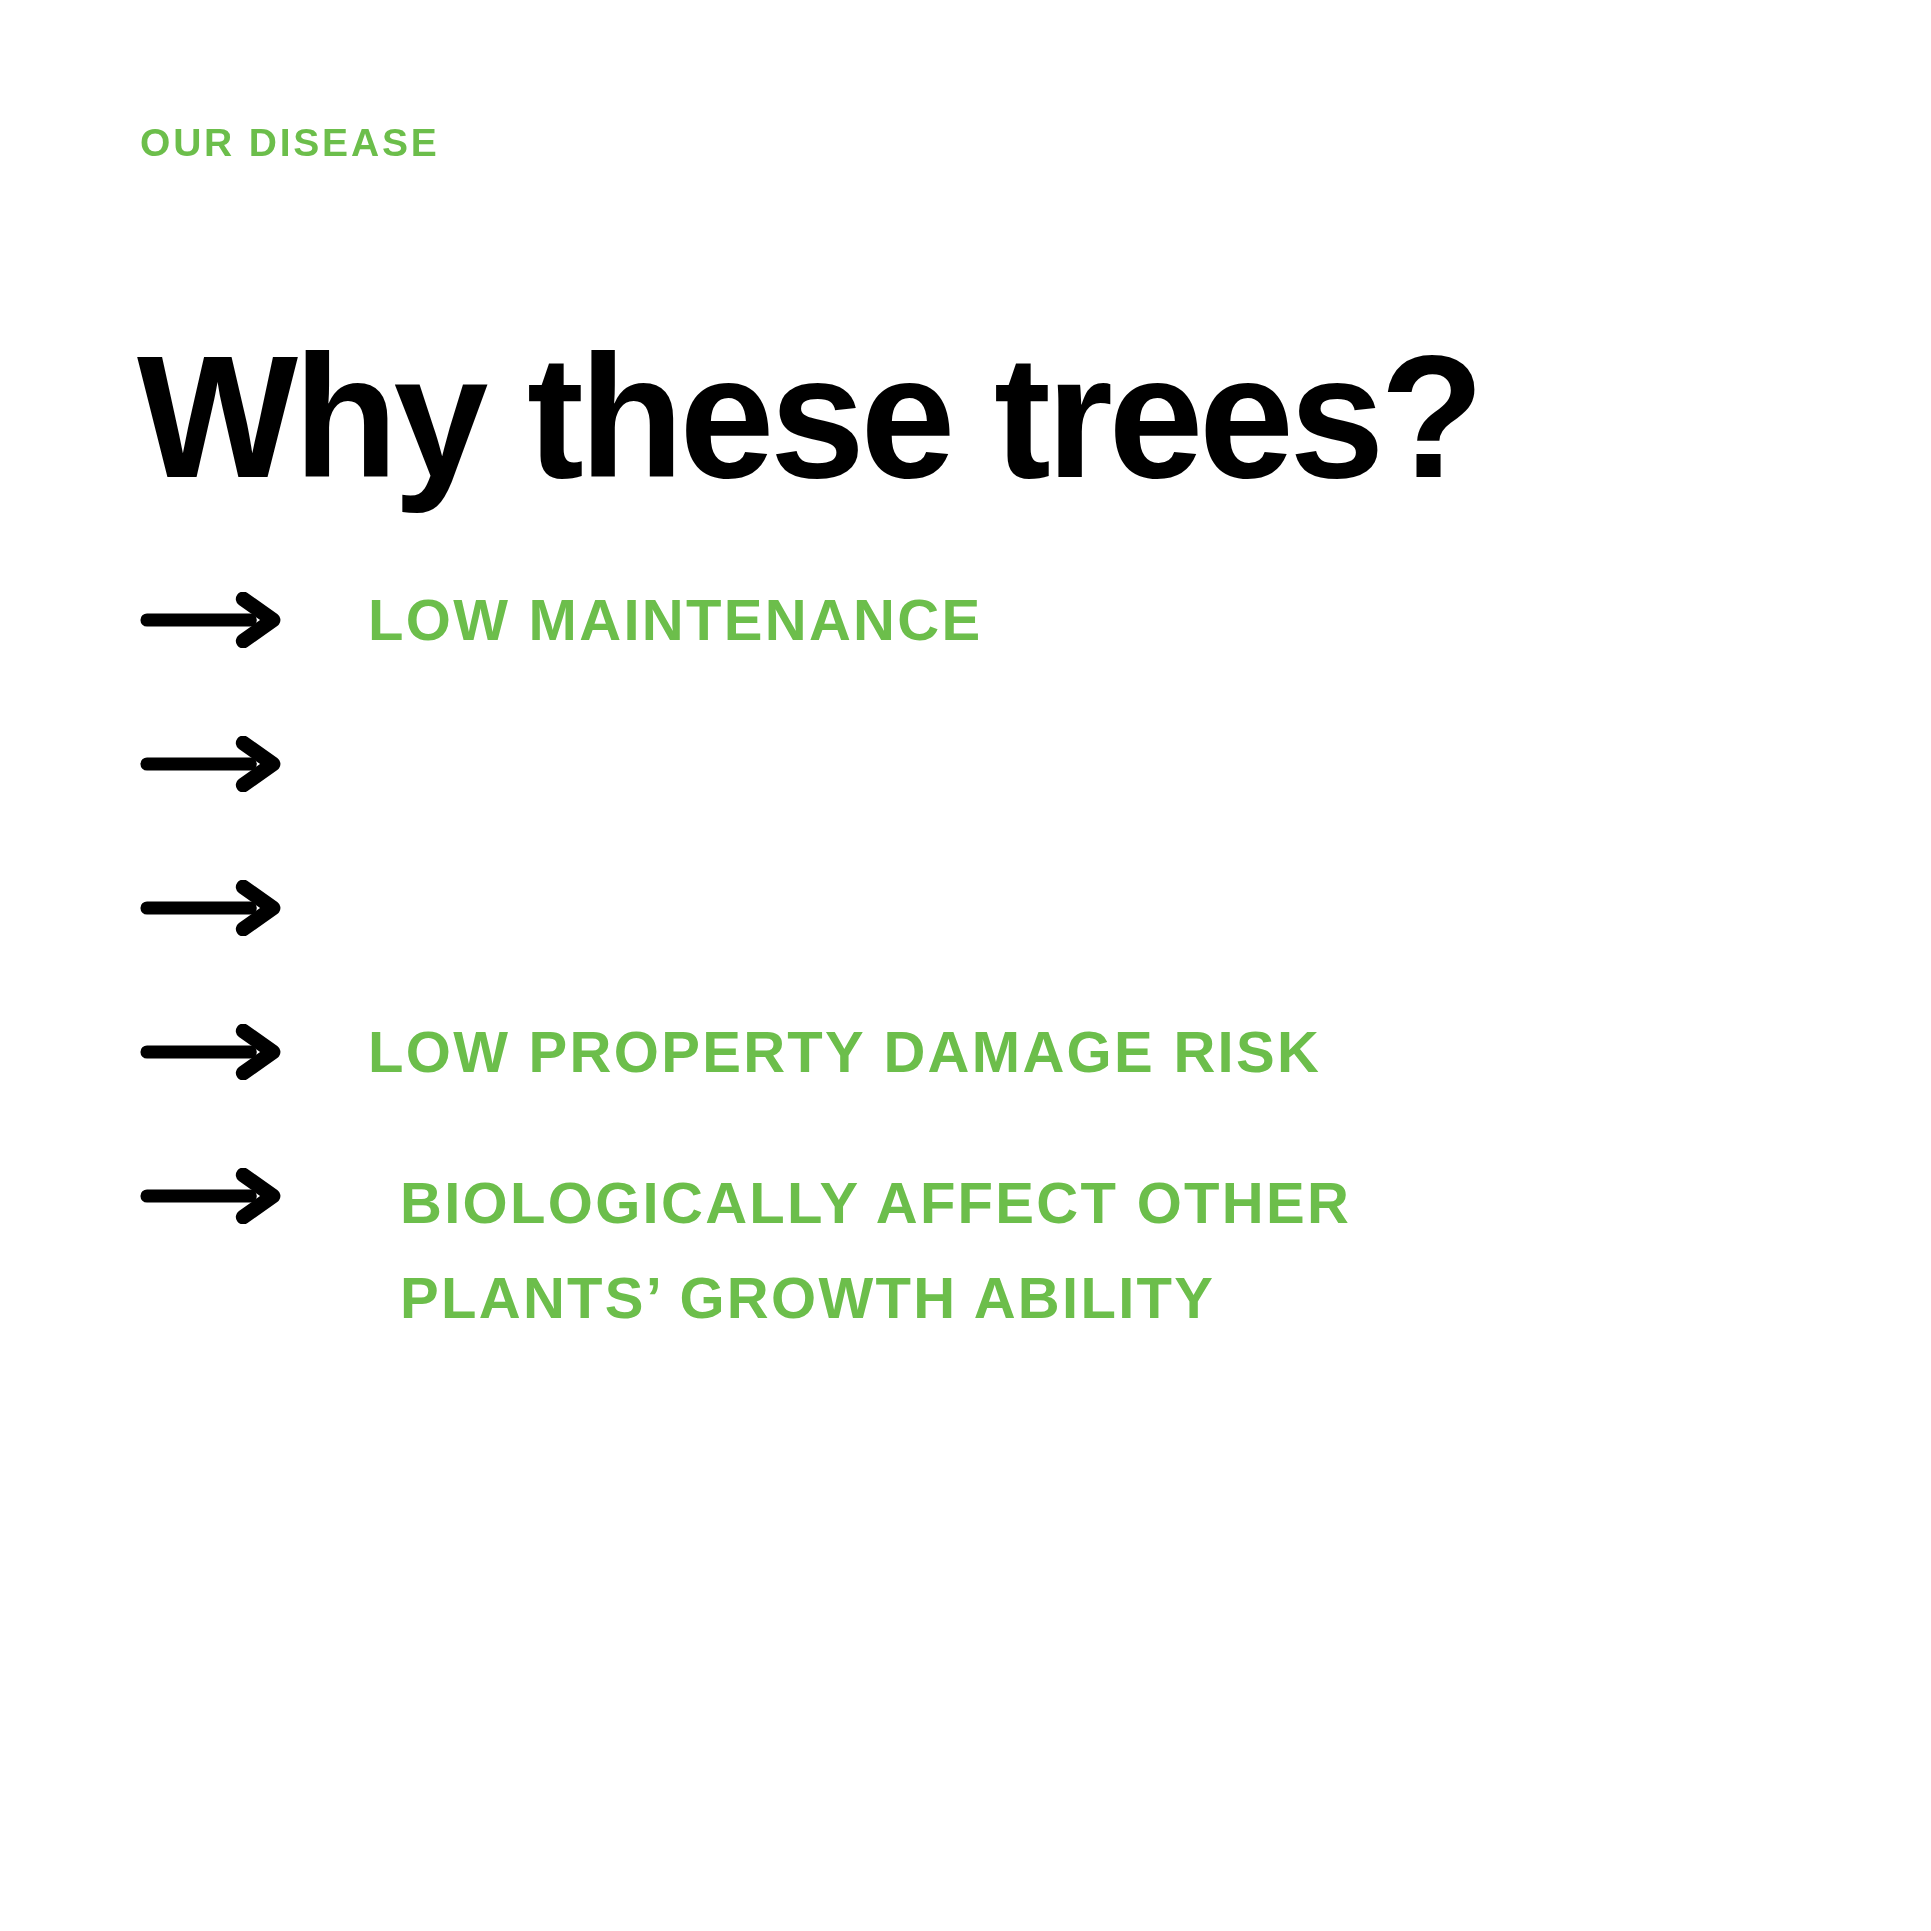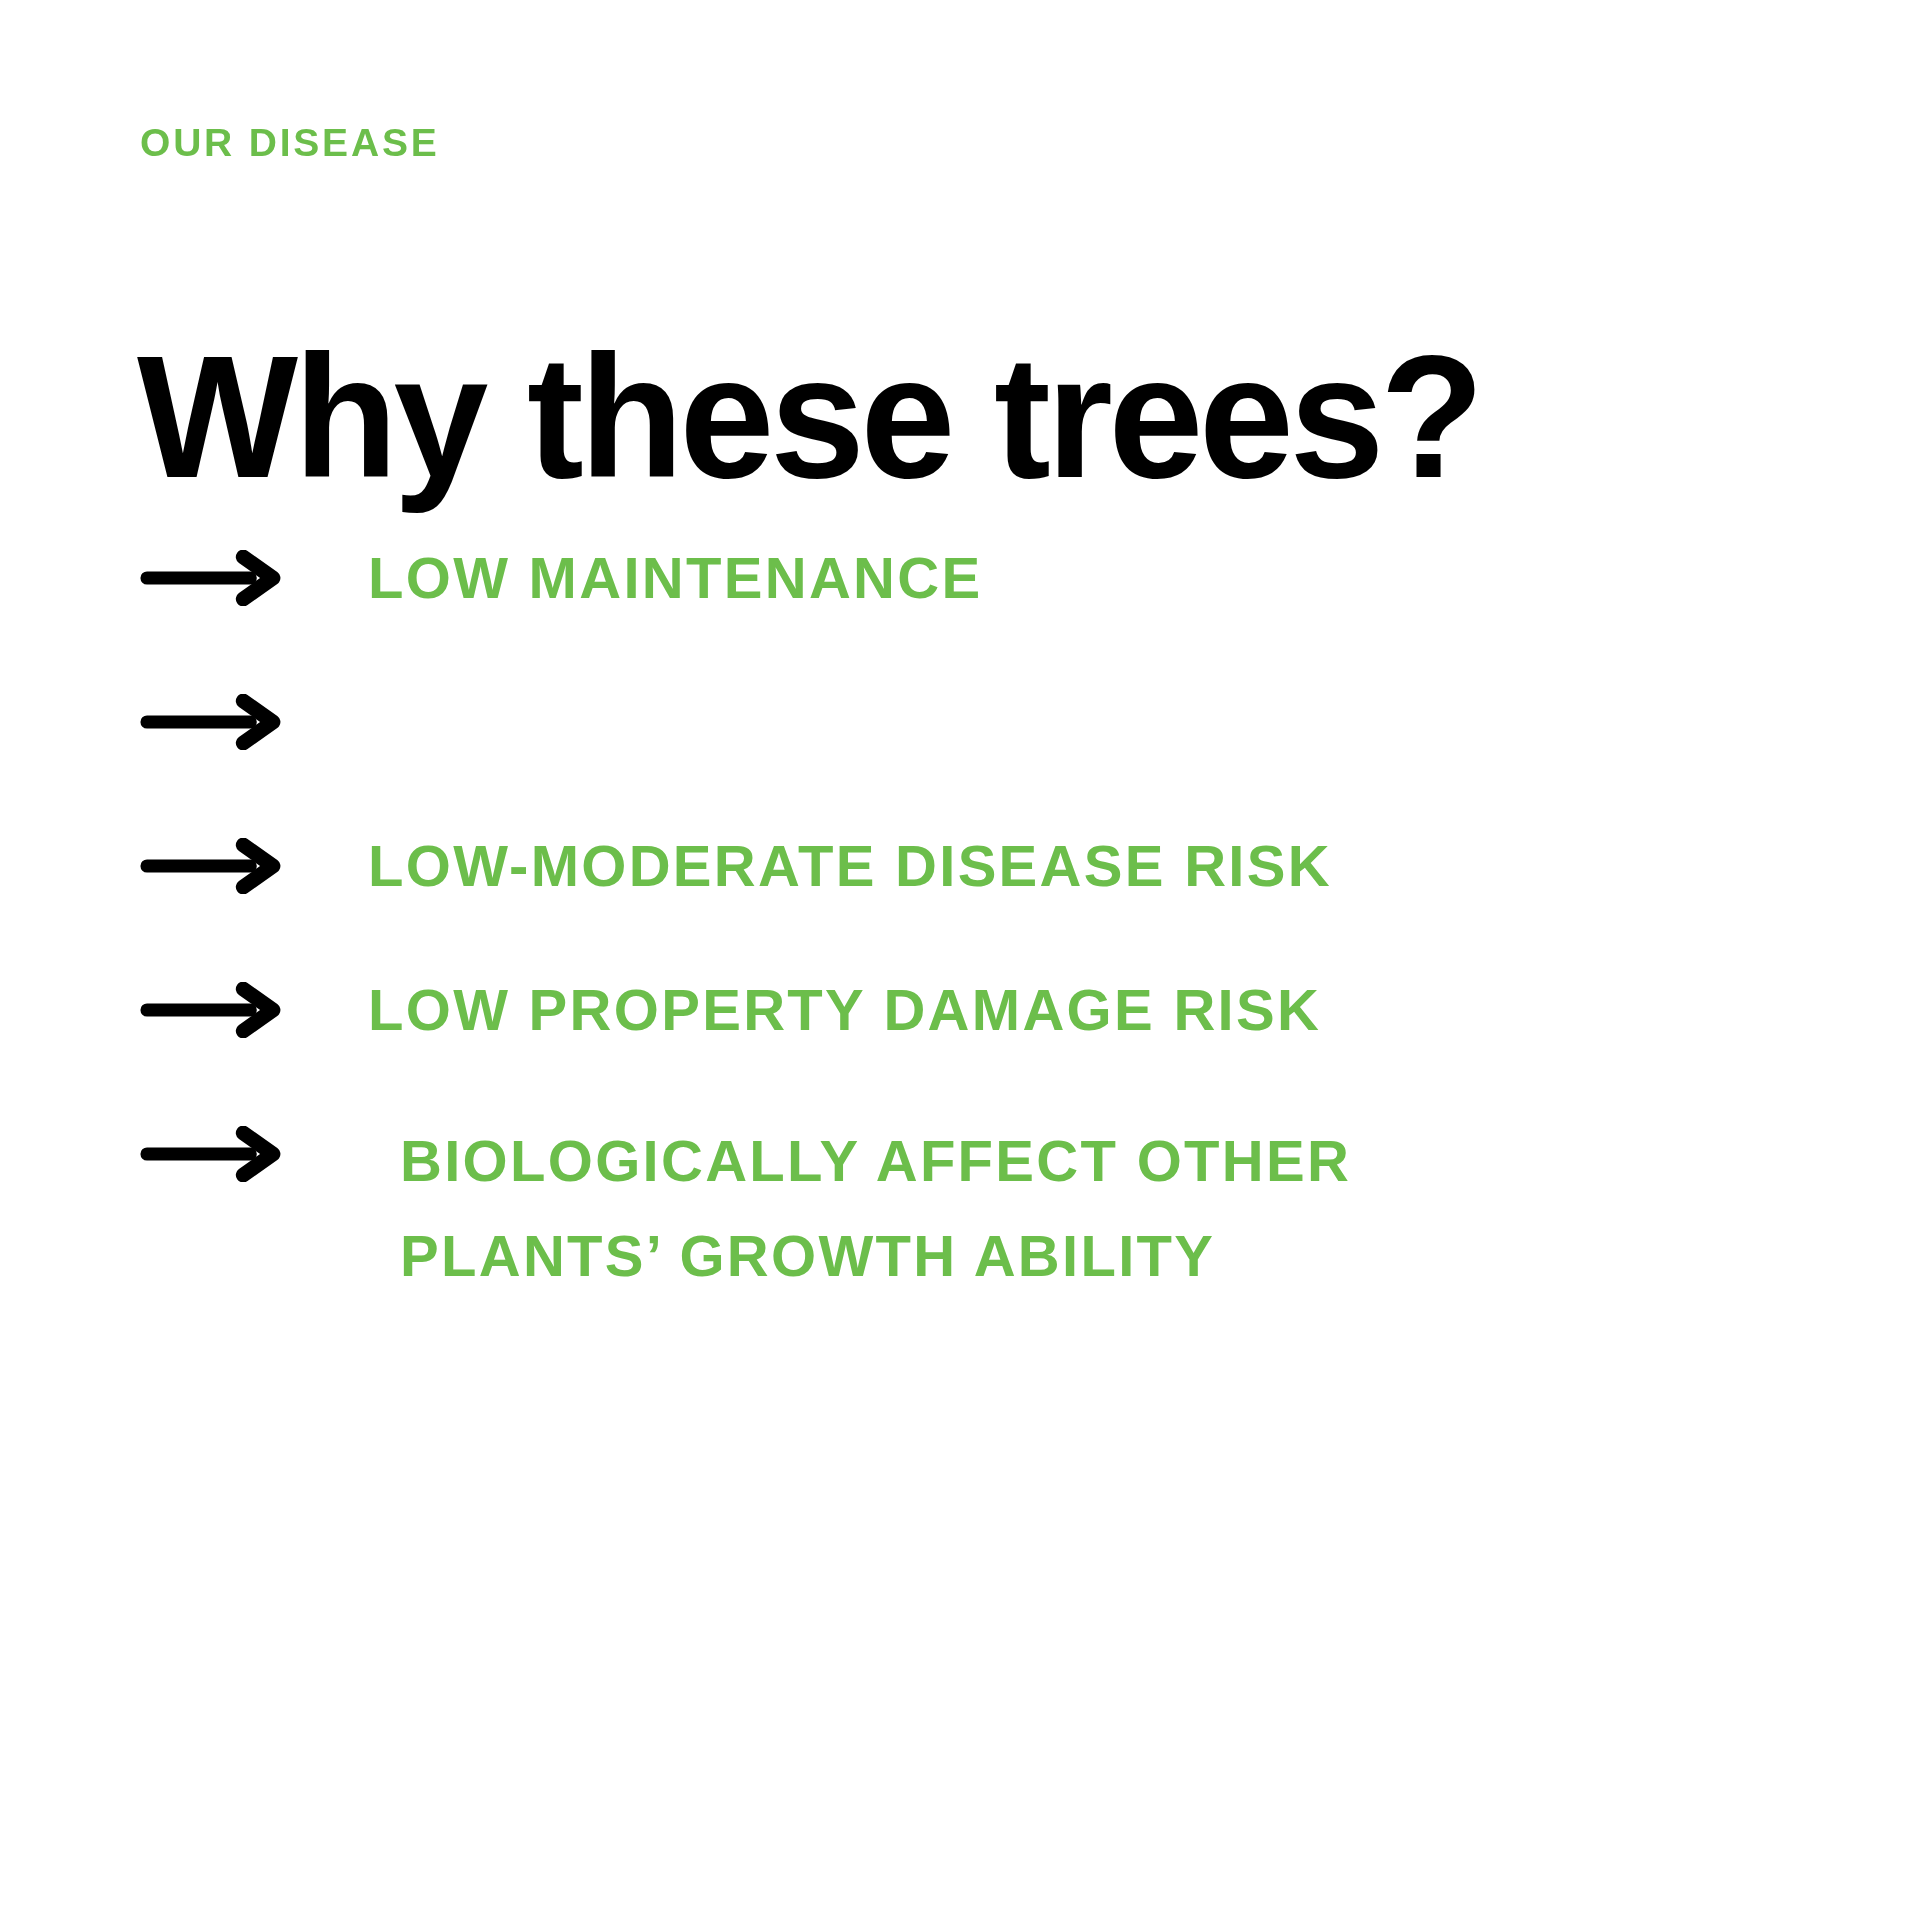--- a/index.html
+++ b/index.html
@@ -46,21 +46,21 @@
     line-height: 1;
     white-space: nowrap;
     transform: scaleX(0.98);
     transform-origin: left top;
   }
 
   
   .criteria-list {
     position: absolute;
     left: 140px;
-    top: 537px;
+    top: 579px;
     width: 1721px;
   }
   .criteria-row {
     display: flex;
     align-items: flex-start;
     margin-bottom: 63px;
   }
   .criteria-row:last-child {
     margin-bottom: 0;
     gap: 32px;
@@ -122,21 +122,20 @@
       </span>
     </div>
 
     <div class="criteria-row">
       <span class="arrow-cell">
         <svg class="arrow-icon" viewBox="0 0 168 64" aria-hidden="true">
           <path d="M8 32 L126 32" stroke="#000000" stroke-width="15" stroke-linecap="round" fill="none"></path>
           <path d="M118 8 L152 32 L118 56" stroke="#000000" stroke-width="17" stroke-linecap="round" stroke-linejoin="round" fill="none"></path>
         </svg>
       </span>
-      <span class="criteria-label">LOW-MODERATE DISEASE RISK</span>
     </div>
 
 
     <div class="criteria-row">
       <span class="arrow-cell">
         <svg class="arrow-icon" viewBox="0 0 168 64" aria-hidden="true">
           <path d="M8 32 L126 32" stroke="#000000" stroke-width="15" stroke-linecap="round" fill="none"></path>
           <path d="M118 8 L152 32 L118 56" stroke="#000000" stroke-width="17" stroke-linecap="round" stroke-linejoin="round" fill="none"></path>
         </svg>
       </span>

